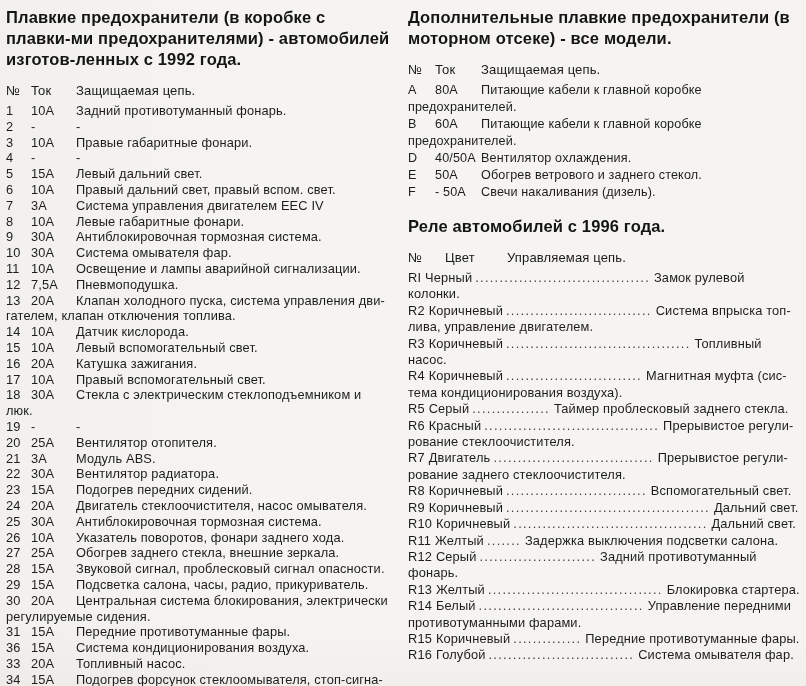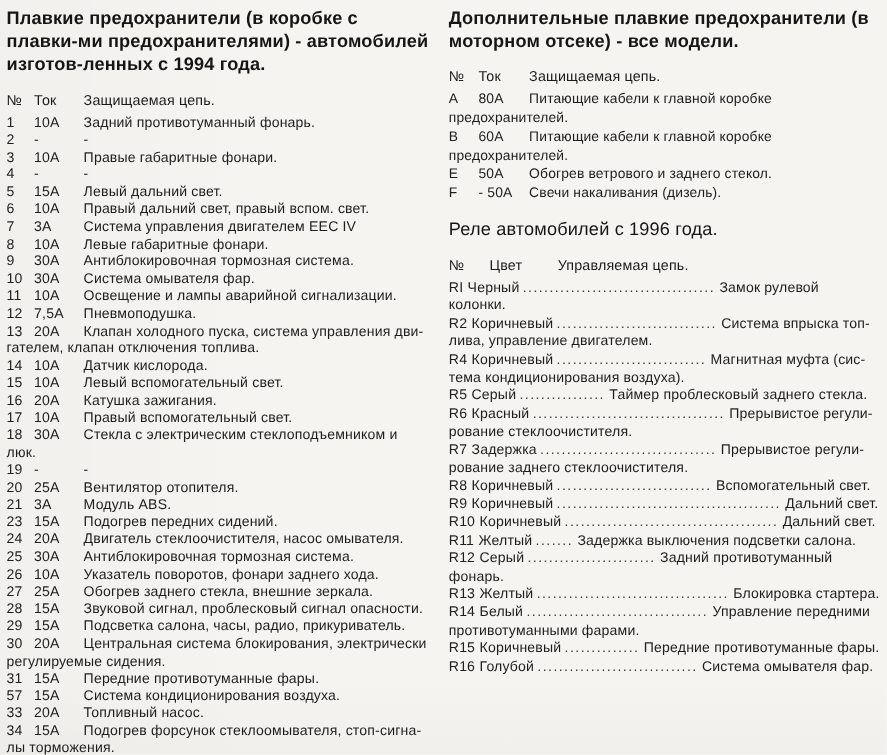--- a/index.html
+++ b/index.html
@@ -21,21 +21,21 @@
   }
   .col{box-sizing:border-box;}
   .col-left{width:400px;padding-right:16px;}
   .col-right{width:398px;padding-left:2px;padding-right:4px;}
 
   .doc-title{
     font-size:16.5px;line-height:21px;font-weight:bold;
     margin:2px 0 13px 0;color:#151515;
   }
   .section-title{
-    font-size:16.5px;line-height:21px;font-weight:normal;
+    font-size:16.5px;line-height:21px;font-weight:bold;
     margin:15px 0 13px 0;color:#151515;
   }
 
   .tbl-header{font-size:13px;font-weight:normal;line-height:16px;margin-bottom:4px;color:#1a1a1a;}
   .tbl-header .h-num{display:inline-block;width:25px;}
   .tbl-header .h-amp{display:inline-block;width:45px;}
   .col-right .fuse-header .h-num{width:27px;}
   .col-right .fuse-header .h-amp{width:46px;}
   .relay-header .h-num{display:inline-block;width:37px;}
   .relay-header .h-color{display:inline-block;width:62px;}
@@ -56,21 +56,21 @@
     color:#3c3c3c;
     margin-right:4px;
   }
 </style>
 </head>
 <body>
 
 <div class="page">
 
   <div class="col col-left">
-    <div class="doc-title">Плавкие предохранители (в коробке с плавки-ми предохранителями) - автомобилей изготов-ленных с 1994 года.</div>
+    <div class="doc-title">Плавкие предохранители (в коробке с плавки-ми предохранителями) - автомобилей изготов-ленных с 1992 года.</div>
 
     <div class="tbl-header">
       <span class="h-num">№</span><span class="h-amp">Ток</span><span>Защищаемая цепь.</span>
     </div>
 
     <div>
   <div class="fuse-row"><span class="f-num">1</span><span class="f-amp">10А</span><span>Задний противотуманный фонарь.</span></div>
 
   <div class="fuse-row"><span class="f-num">2</span><span class="f-amp">-</span><span>-</span></div>
 
@@ -105,85 +105,88 @@
   <div class="fuse-row"><span class="f-num">17</span><span class="f-amp">10А</span><span>Правый вспомогательный свет.</span></div>
 
   <div class="fuse-row"><span class="f-num">18</span><span class="f-amp">30А</span><span>Стекла с электрическим стеклоподъемником и люк.</span></div>
 
   <div class="fuse-row"><span class="f-num">19</span><span class="f-amp">-</span><span>-</span></div>
 
   <div class="fuse-row"><span class="f-num">20</span><span class="f-amp">25А</span><span>Вентилятор отопителя.</span></div>
 
   <div class="fuse-row"><span class="f-num">21</span><span class="f-amp">3А</span><span>Модуль ABS.</span></div>
 
+  <div class="fuse-row"><span class="f-num">22</span><span class="f-amp">30А</span><span>Вентилятор радиатора.</span></div>
 
   <div class="fuse-row"><span class="f-num">23</span><span class="f-amp">15А</span><span>Подогрев передних сидений.</span></div>
 
   <div class="fuse-row"><span class="f-num">24</span><span class="f-amp">20А</span><span>Двигатель стеклоочистителя, насос омывателя.</span></div>
 
   <div class="fuse-row"><span class="f-num">25</span><span class="f-amp">30А</span><span>Антиблокировочная тормозная система.</span></div>
 
   <div class="fuse-row"><span class="f-num">26</span><span class="f-amp">10А</span><span>Указатель поворотов, фонари заднего хода.</span></div>
 
   <div class="fuse-row"><span class="f-num">27</span><span class="f-amp">25А</span><span>Обогрев заднего стекла, внешние зеркала.</span></div>
 
   <div class="fuse-row"><span class="f-num">28</span><span class="f-amp">15А</span><span>Звуковой сигнал, проблесковый сигнал опасности.</span></div>
 
   <div class="fuse-row"><span class="f-num">29</span><span class="f-amp">15А</span><span>Подсветка салона, часы, радио, прикуриватель.</span></div>
 
   <div class="fuse-row"><span class="f-num">30</span><span class="f-amp">20А</span><span>Центральная система блокирования, электрически регулируемые сидения.</span></div>
 
   <div class="fuse-row"><span class="f-num">31</span><span class="f-amp">15А</span><span>Передние противотуманные фары.</span></div>
 
-  <div class="fuse-row"><span class="f-num">57</span><span class="f-amp">15А</span><span>Система кондиционирования воздуха.</span></div>
+  <div class="fuse-row"><span class="f-num">36</span><span class="f-amp">15А</span><span>Система кондиционирования воздуха.</span></div>
 
   <div class="fuse-row"><span class="f-num">33</span><span class="f-amp">20А</span><span>Топливный насос.</span></div>
 
   <div class="fuse-row"><span class="f-num">34</span><span class="f-amp">15А</span><span>Подогрев форсунок стеклоомывателя, стоп-сигна-лы торможения.</span></div>
 </div>
   </div>
 
   <div class="col col-right">
     <div class="doc-title">Дополнительные плавкие предохранители (в моторном отсеке) - все модели.</div>
 
     <div class="tbl-header fuse-header">
       <span class="h-num">№</span><span class="h-amp">Ток</span><span>Защищаемая цепь.</span>
     </div>
 
     <div>
   <div class="fuse-row"><span class="f-num">A</span><span class="f-amp">80А</span><span>Питающие кабели к главной коробке предохранителей.</span></div>
 
   <div class="fuse-row"><span class="f-num">B</span><span class="f-amp">60А</span><span>Питающие кабели к главной коробке предохранителей.</span></div>
 
 
+  <div class="fuse-row"><span class="f-num">D</span><span class="f-amp">40/50А</span><span>Вентилятор охлаждения.</span></div>
 
   <div class="fuse-row"><span class="f-num">E</span><span class="f-amp">50А</span><span>Обогрев ветрового и заднего стекол.</span></div>
 
   <div class="fuse-row"><span class="f-num">F</span><span class="f-amp">- 50А</span><span>Свечи накаливания (дизель).</span></div>
 </div>
 
     <div class="section-title">Реле автомобилей с 1996 года.</div>
 
     <div class="tbl-header relay-header">
       <span class="h-num">№</span><span class="h-color">Цвет</span><span>Управляемая цепь.</span>
     </div>
 
     <div>
   <div class="relay-row"><span class="r-num">RI</span><span class="r-color">Черный</span><span class="r-dots">....................................</span><span>Замок рулевой колонки.</span></div>
 
   <div class="relay-row"><span class="r-num">R2</span><span class="r-color">Коричневый</span><span class="r-dots">..............................</span><span>Система впрыска топ-лива, управление двигателем.</span></div>
 
+  <div class="relay-row"><span class="r-num">R3</span><span class="r-color">Коричневый</span><span class="r-dots">......................................</span><span>Топливный насос.</span></div>
 
   <div class="relay-row"><span class="r-num">R4</span><span class="r-color">Коричневый</span><span class="r-dots">............................</span><span>Магнитная муфта (сис-тема кондиционирования воздуха).</span></div>
 
   <div class="relay-row"><span class="r-num">R5</span><span class="r-color">Серый</span><span class="r-dots">................</span><span>Таймер проблесковый заднего стекла.</span></div>
 
   <div class="relay-row"><span class="r-num">R6</span><span class="r-color">Красный</span><span class="r-dots">....................................</span><span>Прерывистое регули-рование стеклоочистителя.</span></div>
 
-  <div class="relay-row"><span class="r-num">R7</span><span class="r-color">Задержка</span><span class="r-dots">.................................</span><span>Прерывистое регули-рование заднего стеклоочистителя.</span></div>
+  <div class="relay-row"><span class="r-num">R7</span><span class="r-color">Двигатель</span><span class="r-dots">.................................</span><span>Прерывистое регули-рование заднего стеклоочистителя.</span></div>
 
   <div class="relay-row"><span class="r-num">R8</span><span class="r-color">Коричневый</span><span class="r-dots">.............................</span><span>Вспомогательный свет.</span></div>
 
   <div class="relay-row"><span class="r-num">R9</span><span class="r-color">Коричневый</span><span class="r-dots">..........................................</span><span>Дальний свет.</span></div>
 
   <div class="relay-row"><span class="r-num">R10</span><span class="r-color">Коричневый</span><span class="r-dots">........................................</span><span>Дальний свет.</span></div>
 
   <div class="relay-row"><span class="r-num">R11</span><span class="r-color">Желтый</span><span class="r-dots">.......</span><span>Задержка выключения подсветки салона.</span></div>
 
   <div class="relay-row"><span class="r-num">R12</span><span class="r-color">Серый</span><span class="r-dots">........................</span><span>Задний противотуманный фонарь.</span></div>

